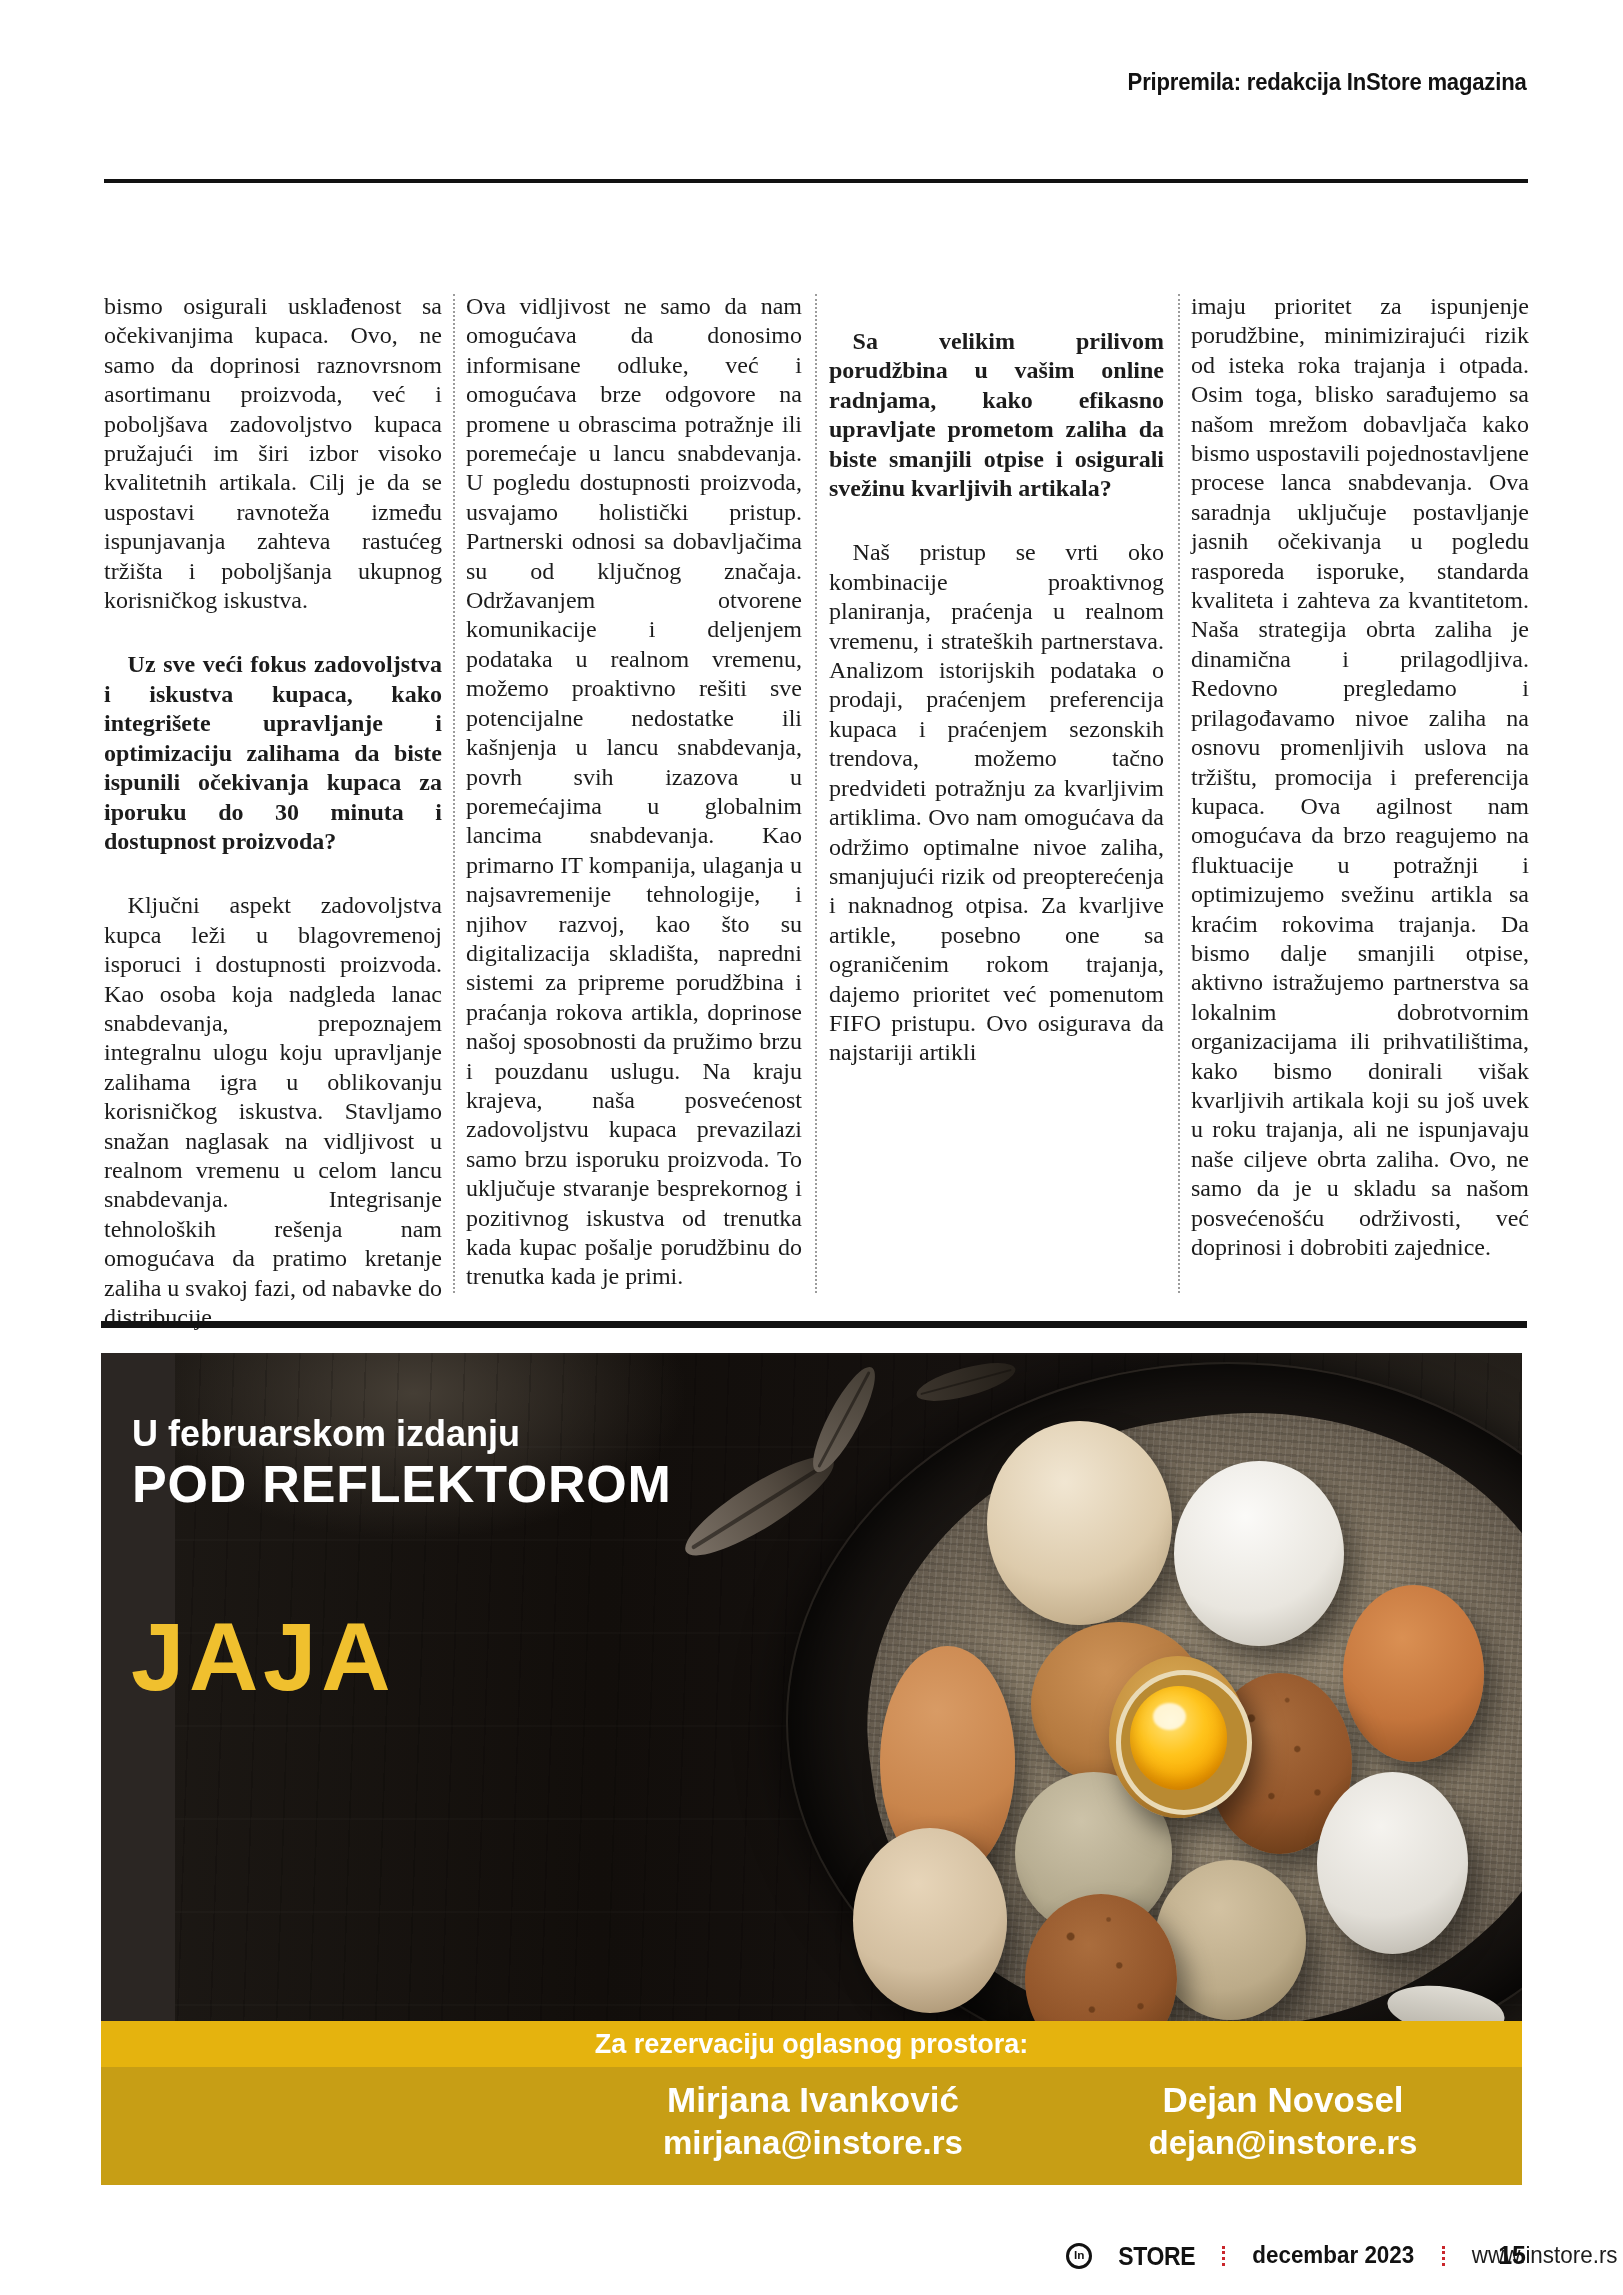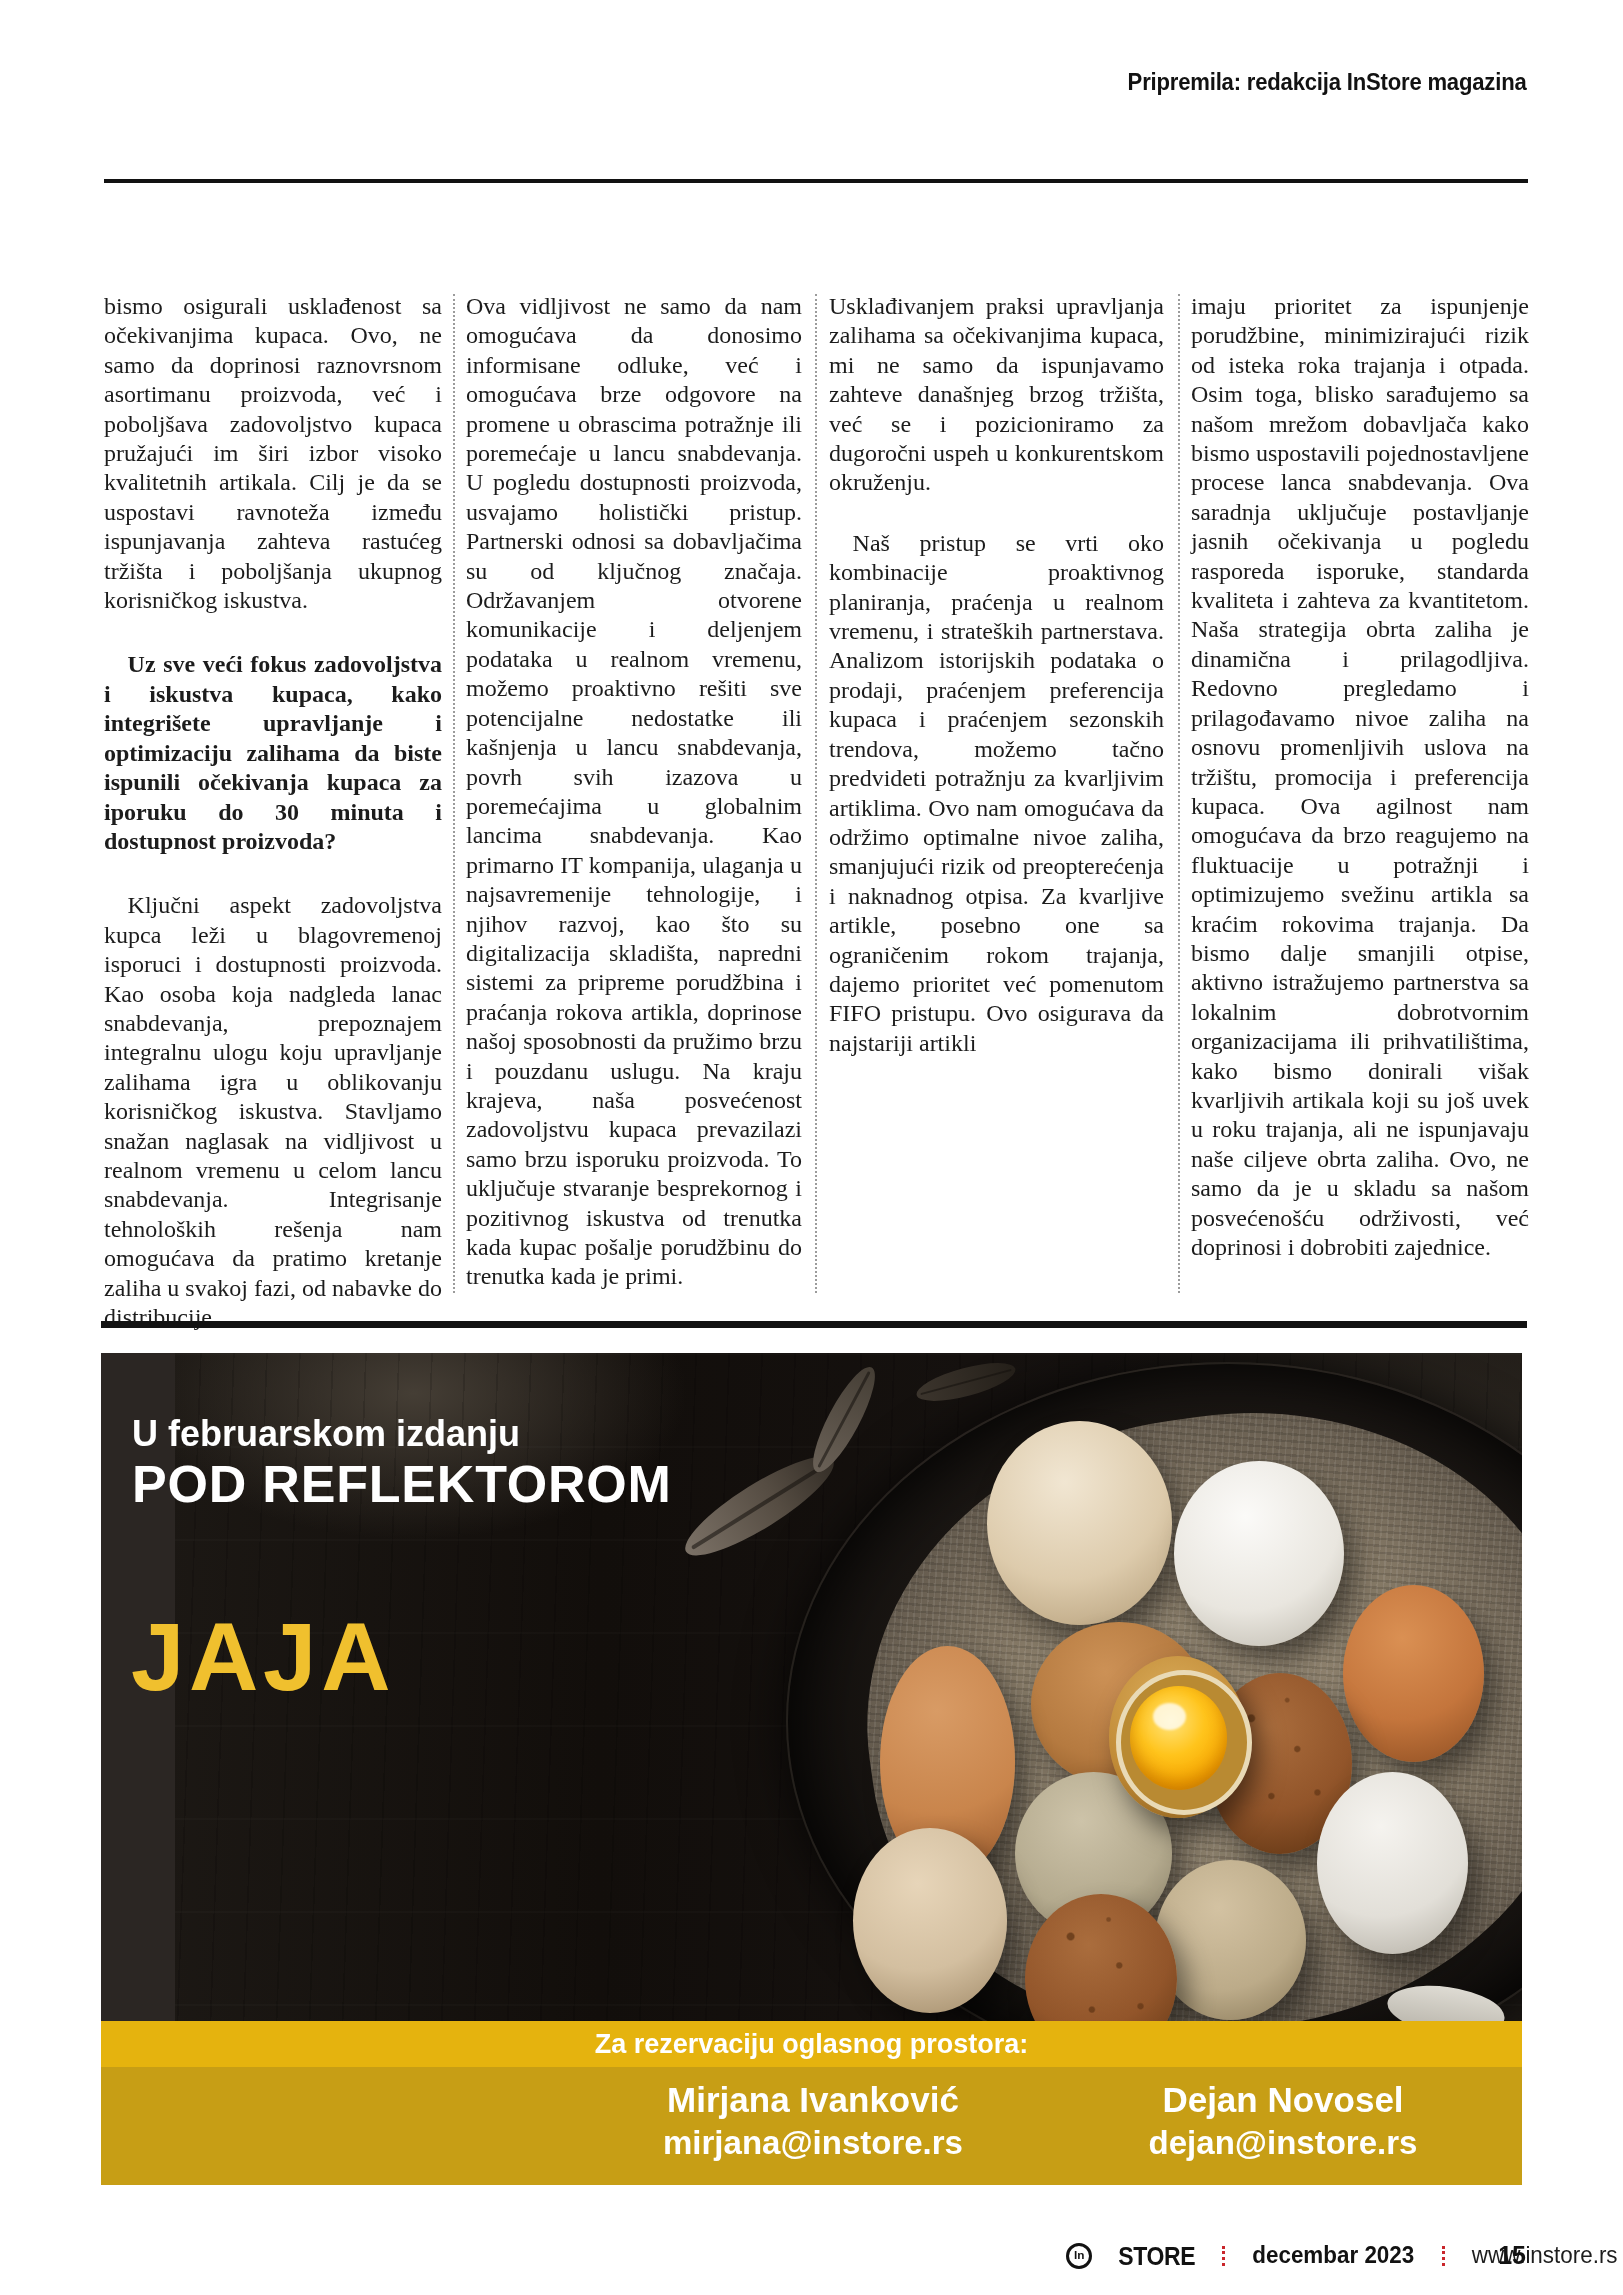--- a/index.html
+++ b/index.html
@@ -121,21 +121,21 @@
     <p class="para">bismo osigurali usklađenost sa očekivanjima kupaca. Ovo, ne samo da doprinosi raznovrsnom asortimanu proizvoda, već i poboljšava zadovoljstvo kupaca pružajući im širi izbor visoko kvalitetnih artikala. Cilj je da se uspostavi ravnoteža između ispunjavanja zahteva rastućeg tržišta i poboljšanja ukupnog korisničkog iskustva.</p>
     <p class="para question indent">Uz sve veći fokus zadovoljstva i iskustva kupaca, kako integrišete upravljanje i optimizaciju zalihama da biste ispunili očekivanja kupaca za iporuku do 30 minuta i dostupnost proizvoda?</p>
     <p class="para indent">Ključni aspekt zadovoljstva kupca leži u blagovremenoj isporuci i dostupnosti proizvoda. Kao osoba koja nadgleda lanac snabdevanja, prepoznajem integralnu ulogu koju upravljanje zalihama igra u oblikovanju korisničkog iskustva. Stavljamo snažan naglasak na vidljivost u realnom vremenu u celom lancu snabdevanja. Integrisanje tehnoloških rešenja nam omogućava da pratimo kretanje zaliha u svakoj fazi, od nabavke do distribucije.</p>
   </section>
 
   <section class="col col-2">
     <p class="para">Ova vidljivost ne samo da nam omogućava da donosimo informisane odluke, već i omogućava brze odgovore na promene u obrascima potražnje ili poremećaje u lancu snabdevanja. U pogledu dostupnosti proizvoda, usvajamo holistički pristup. Partnerski odnosi sa dobavljačima su od ključnog značaja. Održavanjem otvorene komunikacije i deljenjem podataka u realnom vremenu, možemo proaktivno rešiti sve potencijalne nedostatke ili kašnjenja u lancu snabdevanja, povrh svih izazova u poremećajima u globalnim lancima snabdevanja. Kao primarno IT kompanija, ulaganja u najsavremenije tehnologije, i njihov razvoj, kao što su digitalizacija skladišta, napredni sistemi za pripreme porudžbina i praćanja rokova artikla, doprinose našoj sposobnosti da pružimo brzu i pouzdanu uslugu. Na kraju krajeva, naša posvećenost zadovoljstvu kupaca prevazilazi samo brzu isporuku proizvoda. To uključuje stvaranje besprekornog i pozitivnog iskustva od trenutka kada kupac pošalje porudžbinu do trenutka kada je primi.</p>
   </section>
 
   <section class="col col-3">
-    <p class="para">Usklađivanjem praksi upravljanja zalihama sa očekivanjima kupaca, mi ne samo da ispunjavamo zahteve današnjeg brzog tržišta, već se i pozicioniramo za dugoročni uspeh u konkurentskom okruženju.</p>
+    <p class="para question indent">Sa velikim prilivom porudžbina u vašim online radnjama, kako efikasno upravljate prometom zaliha da biste smanjili otpise i osigurali svežinu kvarljivih artikala?</p>
     <p class="para indent">Naš pristup se vrti oko kombinacije proaktivnog planiranja, praćenja u realnom vremenu, i strateških partnerstava. Analizom istorijskih podataka o prodaji, praćenjem preferencija kupaca i praćenjem sezonskih trendova, možemo tačno predvideti potražnju za kvarljivim artiklima. Ovo nam omogućava da održimo optimalne nivoe zaliha, smanjujući rizik od preopterećenja i naknadnog otpisa. Za kvarljive artikle, posebno one sa ograničenim rokom trajanja, dajemo prioritet već pomenutom FIFO pristupu. Ovo osigurava da najstariji artikli</p>
   </section>
 
   <section class="col col-4">
     <p class="para">imaju prioritet za ispunjenje porudžbine, minimizirajući rizik od isteka roka trajanja i otpada. Osim toga, blisko sarađujemo sa našom mrežom dobavljača kako bismo uspostavili pojednostavljene procese lanca snabdevanja. Ova saradnja uključuje postavljanje jasnih očekivanja u pogledu rasporeda isporuke, standarda kvaliteta i zahteva za kvantitetom. Naša strategija obrta zaliha je dinamična i prilagodljiva. Redovno pregledamo i prilagođavamo nivoe zaliha na osnovu promenljivih uslova na tržištu, promocija i preferencija kupaca. Ova agilnost nam omogućava da brzo reagujemo na fluktuacije u potražnji i optimizujemo svežinu artikla sa kraćim rokovima trajanja. Da bismo dalje smanjili otpise, aktivno istražujemo partnerstva sa lokalnim dobrotvornim organizacijama ili prihvatilištima, kako bismo donirali višak kvarljivih artikala koji su još uvek u roku trajanja, ali ne ispunjavaju naše ciljeve obrta zaliha. Ovo, ne samo da je u skladu sa našom posvećenošću održivosti, već doprinosi i dobrobiti zajednice.</p>
   </section>
 
   <div class="col-divider d1"></div>
   <div class="col-divider d2"></div>
   <div class="col-divider d3"></div>

